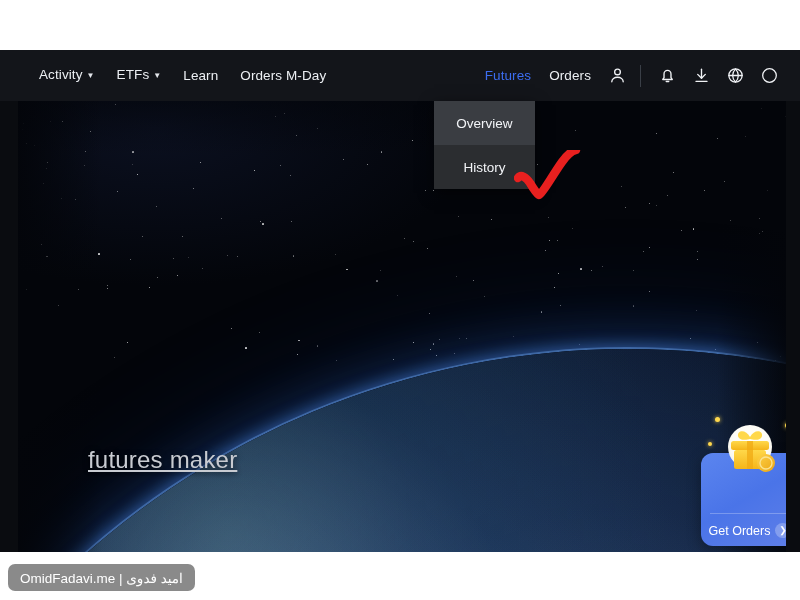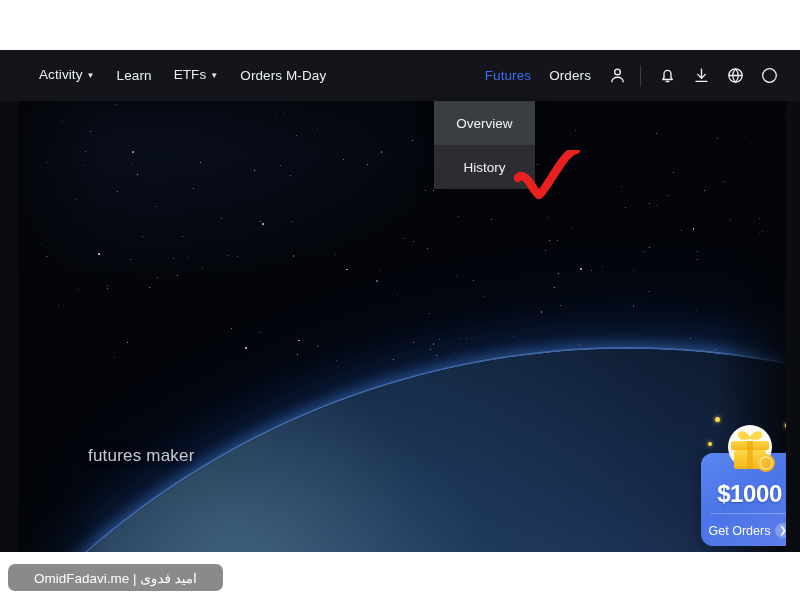--- a/index.html
+++ b/index.html
@@ -192,24 +192,25 @@
       linear-gradient(to right, rgba(3,5,10,.92) 0%, rgba(3,5,10,0) 11%),
       linear-gradient(to left,  rgba(3,5,10,.88) 0%, rgba(3,5,10,0) 9%),
       linear-gradient(to bottom, rgba(3,5,10,.55) 0%, rgba(3,5,10,0) 12%);
   }
 
   .hero-title {
     position: absolute;
     left: 70px;
     top: 345px;
     color: #c8cbd1;
-    font-size: 17px;
+    font-size: 24px;
     letter-spacing: .2px;
     text-shadow: 0 1px 6px rgba(0,0,0,.75);
     z-index: 6;
+    text-decoration: underline;
   }
 
   
   .bonus {
     position: absolute;
     left: 683px;
     top: 352px;
     width: 97px;
     height: 93px;
     border-radius: 12px;
@@ -289,21 +290,21 @@
     position: absolute;
     left: 0; top: 552px;
     width: 800px; height: 48px;
     background: #ffffff;
   }
   .watermark {
     position: absolute;
     left: 8px;
     top: 564px;
     height: 27px;
-    padding: 0 26px;
+    padding: 0 12px;
     border-radius: 7px;
     background: #8a8a8a;
     color: #ffffff;
     font-size: 13.5px;
     display: flex;
     align-items: center;
     z-index: 70;
     direction: rtl;
     white-space: nowrap;
   }
@@ -508,42 +509,41 @@
           <rect x="28" y="22" width="6" height="28" fill="#f0a913" opacity=".75"></rect>
           <circle cx="47" cy="44" r="9" fill="url(#gcoin)"></circle>
           <circle cx="47" cy="44" r="6" fill="none" stroke="#fae28f" stroke-width="1.4"></circle>
         </svg>
       </div>
       <div class="spark" style="left:697px; top:316px;"></div>
       <div class="spark" style="left:767px; top:322px;"></div>
       <div class="spark" style="left:690px; top:341px; width:4px; height:4px;"></div>
 
       <div class="bonus">
-        <div class="bonus-amount">$1000</div>
         <div class="bonus-sep"></div>
         <div class="bonus-cta">
           <span>Get Orders</span>
           <span class="bonus-chevron">❯</span>
         </div>
       </div>
     </div>
 
     <div class="navbar">
       <div class="nav-left">
 
         <div class="nav-link">
           <span>Activity</span><span class="caret">▼</span>
         </div>
 
         <div class="nav-link">
+          <span>ETFs</span><span class="caret">▼</span>
+        </div>
+
+        <div class="nav-link">
           <span>Learn</span>
-        </div>
-
-        <div class="nav-link">
-          <span>ETFs</span><span class="caret">▼</span>
         </div>
 
         <div class="nav-link">
           <span>Orders M-Day</span>
         </div>
       </div>
 
       <div class="nav-spacer"></div>
 
       <div class="nav-right">

